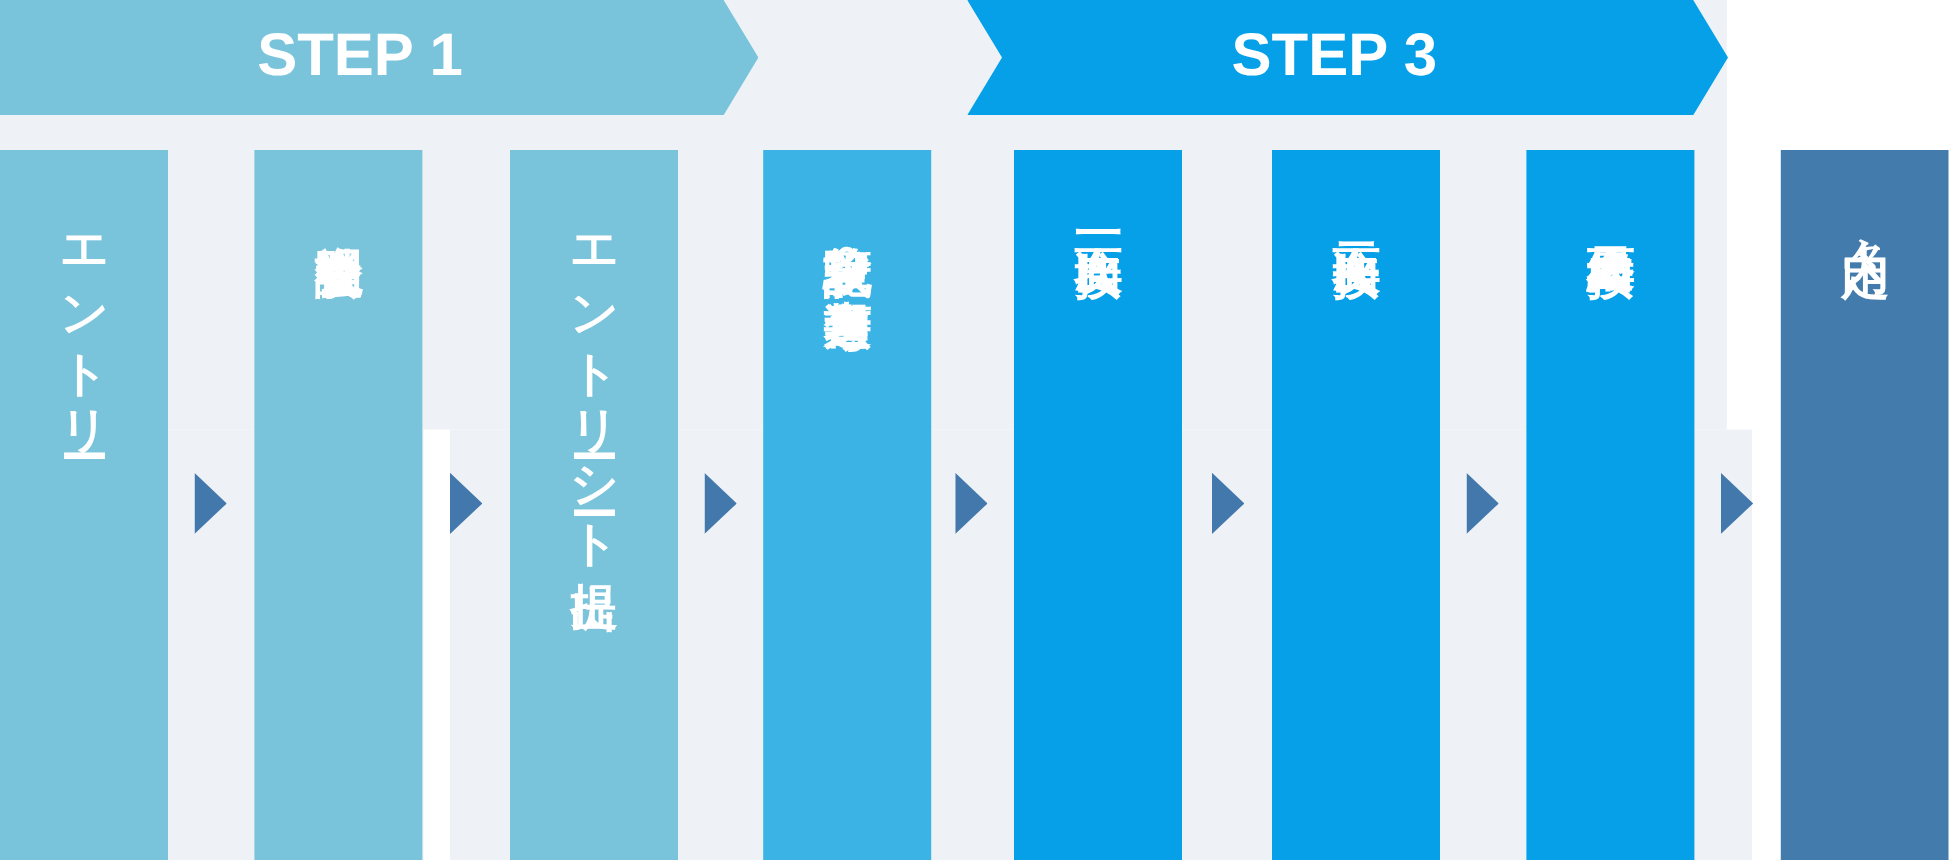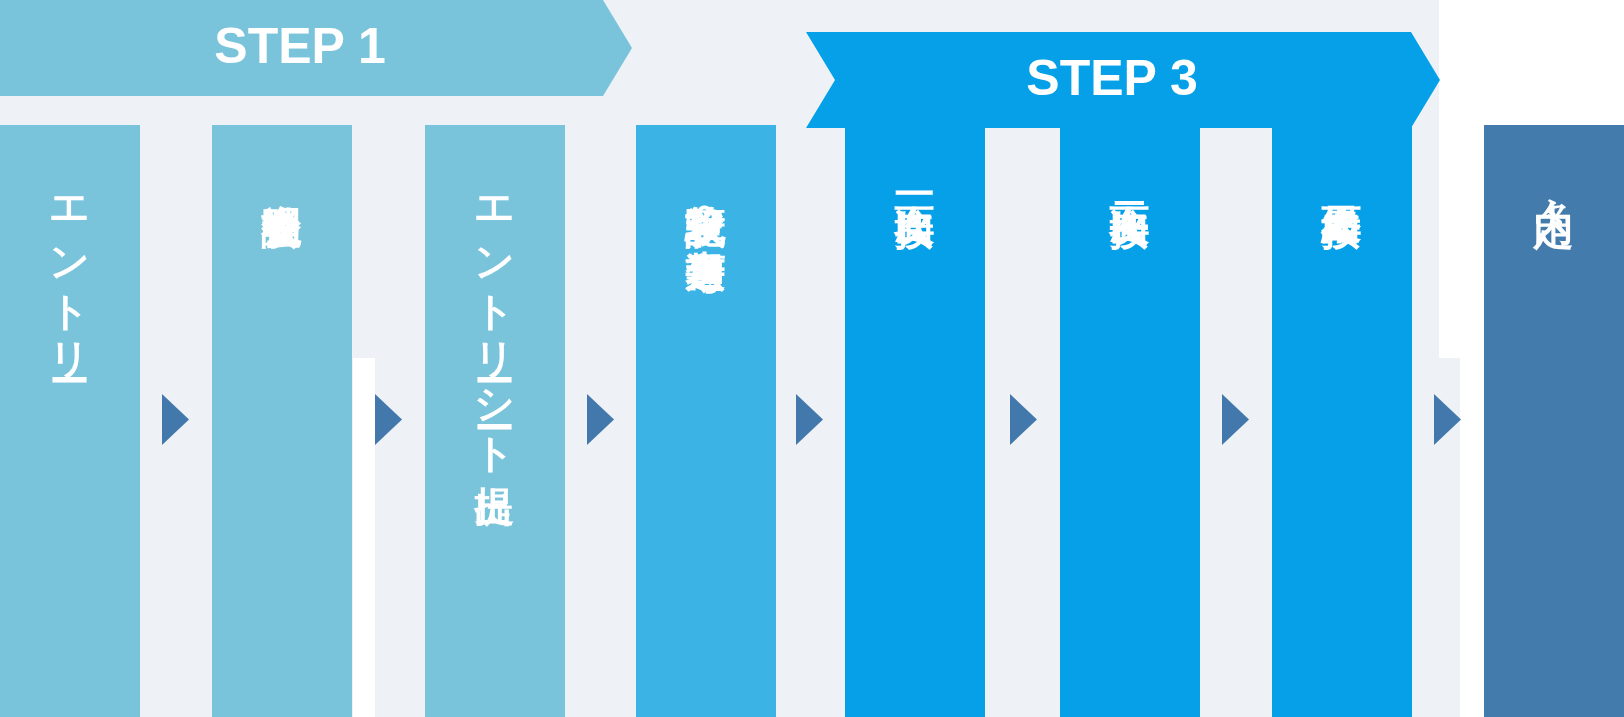--- a/index.html
+++ b/index.html
@@ -67,21 +67,21 @@
 
 <div id="canvas">
 
   <div class="bg-panel bg-top" style="background-color: rgb(238, 242, 246);"></div>
   <div class="bg-panel bg-bottom-left" style="background-color: rgb(238, 242, 246);"></div>
   <div class="bg-panel bg-bottom-mid" style="background-color: rgb(238, 242, 246);"></div>
 
   <div class="chevron chev-1" style="background-color: rgb(122, 196, 219);">
     <span class="step-label l1">STEP 1</span>
   </div>
-  <div class="chevron chev-3" style="background-color: rgb(6, 160, 232); margin-top: 32px;">
+  <div class="chevron chev-3" style="background-color: rgb(6, 160, 232);">
     <span class="step-label l3">STEP 3</span>
   </div>
 
   <div class="col col-1" style="background-color: rgb(122, 196, 219);">
     <span class="vtext">エントリー</span>
   </div>
   <div class="col col-2" style="background-color: rgb(122, 196, 219);">
     <span class="vtext">会社説明会</span>
   </div>
   <div class="col col-3" style="background-color: rgb(122, 196, 219);">

